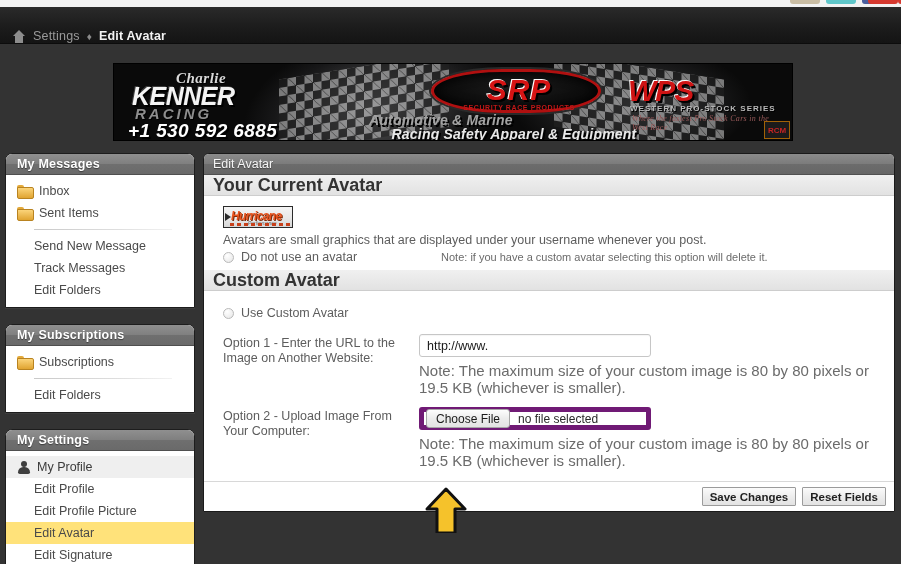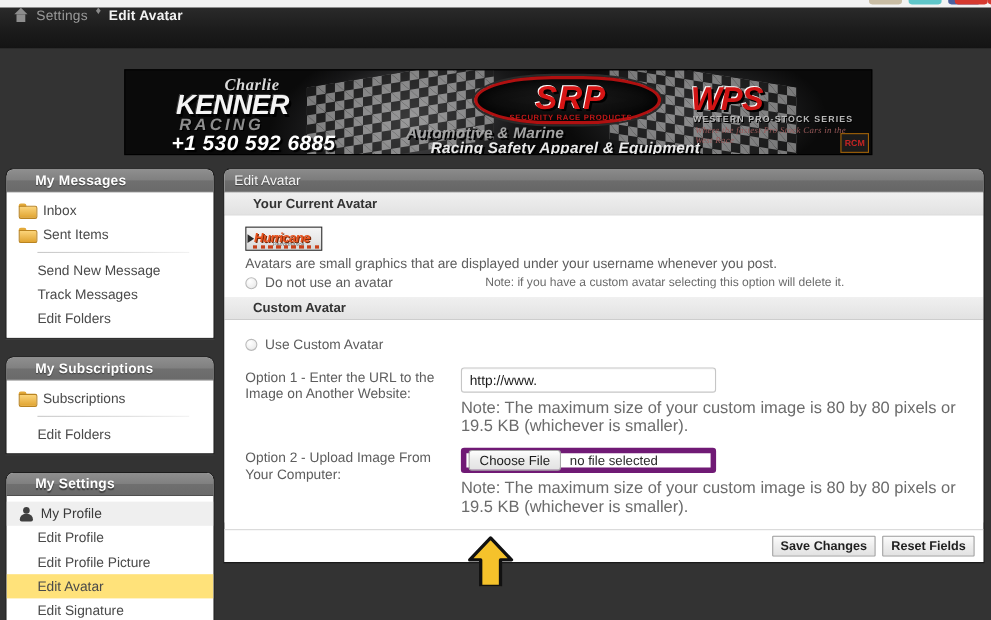--- a/index.html
+++ b/index.html
@@ -24,21 +24,21 @@
     width: 30px; height: 14px;
     border-radius: 3px;
   }
 
   
   #breadcrumb-bar {
     position: absolute; top: 7px; left: 0;
     width: 901px; height: 37px;
     background: linear-gradient(to bottom, #2a2a2a 0%, #1c1c1c 55%, #141414 100%);
     border-bottom: 1px solid #0c0c0c;
-    display: flex; align-items: flex-start;
+    display: flex; align-items: flex-end;
     padding-left: 12px;
     gap: 7px;
   }
   .home-icon { width: 14px; height: 13px; position: relative; display:inline-block; }
   .home-icon::before {
     content:""; position:absolute; left:1px; top:0;
     border-left: 6.5px solid transparent;
     border-right: 6.5px solid transparent;
     border-bottom: 6px solid #8d8d8d;
   }
@@ -87,21 +87,21 @@
       linear-gradient(45deg, #cfcfcf 25%, transparent 25%, transparent 75%, #cfcfcf 75%),
       linear-gradient(45deg, #cfcfcf 25%, #222 25%, #222 75%, #cfcfcf 75%);
     background-size: 17px 17px;
     background-position: 0 0, 8.5px 8.5px;
     opacity: .55;
   }
   #checker-l { left:165px; transform: skewY(-9deg); }
   #checker-r { left:440px; transform: skewY(9deg); }
 
   .kenner {
-    position:absolute; left:10px; top:6px; width:245px; height:68px;margin-left:28px;
+    position:absolute; left:10px; top:6px; width:245px; height:68px;
   }
   .kenner-script {
     position:absolute; left:52px; top:0px;
     font-family:"Liberation Serif", serif; font-style:italic; font-weight:bold;
     font-size:15px; color:#d9d9d9; letter-spacing:.5px;
     text-shadow: 1px 1px 0 #000;
   }
   .kenner-main {
     position:absolute; left:8px; top:12px;
     font-family:"Liberation Sans", sans-serif; font-style:italic; font-weight:bold;
@@ -185,21 +185,21 @@
     border-radius: 7px 7px 0 0;
     margin-bottom: 16px;
     border: 1px solid #1d1d1d;
     overflow: hidden;
     box-shadow: 0 1px 0 rgba(255,255,255,.05);
   }
   .panel-head {
     height: 21px;
     background: linear-gradient(to bottom, #8f8f8f 0%, #808080 48%, #6f6f6f 52%, #6a6a6a 100%);
     color:#ffffff; font-size:12.5px; font-weight:bold;
-    display:flex; align-items:center; padding-left:26px;
+    display:flex; align-items:center; padding-left:11px;
     letter-spacing:.2px;
     text-shadow: 0 1px 1px rgba(0,0,0,.45);
     border-bottom: 1px solid #4f4f4f;
   }
   .panel-body { padding: 5px 0 6px 0; background:#fff; }
   .nav-row {
     display:flex; align-items:center; gap:7px;
     padding: 4px 0 4px 11px;
     font-size: 12.5px; color:#4a4a4a;
     cursor: default;
@@ -246,22 +246,22 @@
     background: linear-gradient(to bottom, #8b8b8b 0%, #7c7c7c 48%, #6c6c6c 52%, #666666 100%);
     color:#f5f5f5; font-size:12.5px;
     display:flex; align-items:center; padding-left:9px;
     text-shadow: 0 1px 1px rgba(0,0,0,.4);
     border-bottom:1px solid #505050;
   }
   .section-head {
     height: 21px;
     background: linear-gradient(to bottom, #f0f0f0, #e2e2e2);
     border-bottom: 1px solid #cdcdcd;
-    color:#333; font-size:12px; font-weight:bold;
-    display:flex; align-items:center; padding-left:26px;
+    color:#333; font-size:18px; font-weight:bold;
+    display:flex; align-items:center; padding-left:9px;
   }
   .section-body { background:#fff; padding: 8px 0 6px 0; }
 
   .avatar-thumb {
     margin-left: 19px; margin-top: 2px;
     width: 70px; height: 22px;
     border: 1px solid #2b2b2b;
     background: linear-gradient(to bottom, #f4f4f4 0%, #e8e8e8 55%, #d6d6d6 100%);
     position:relative; overflow:hidden;
   }

